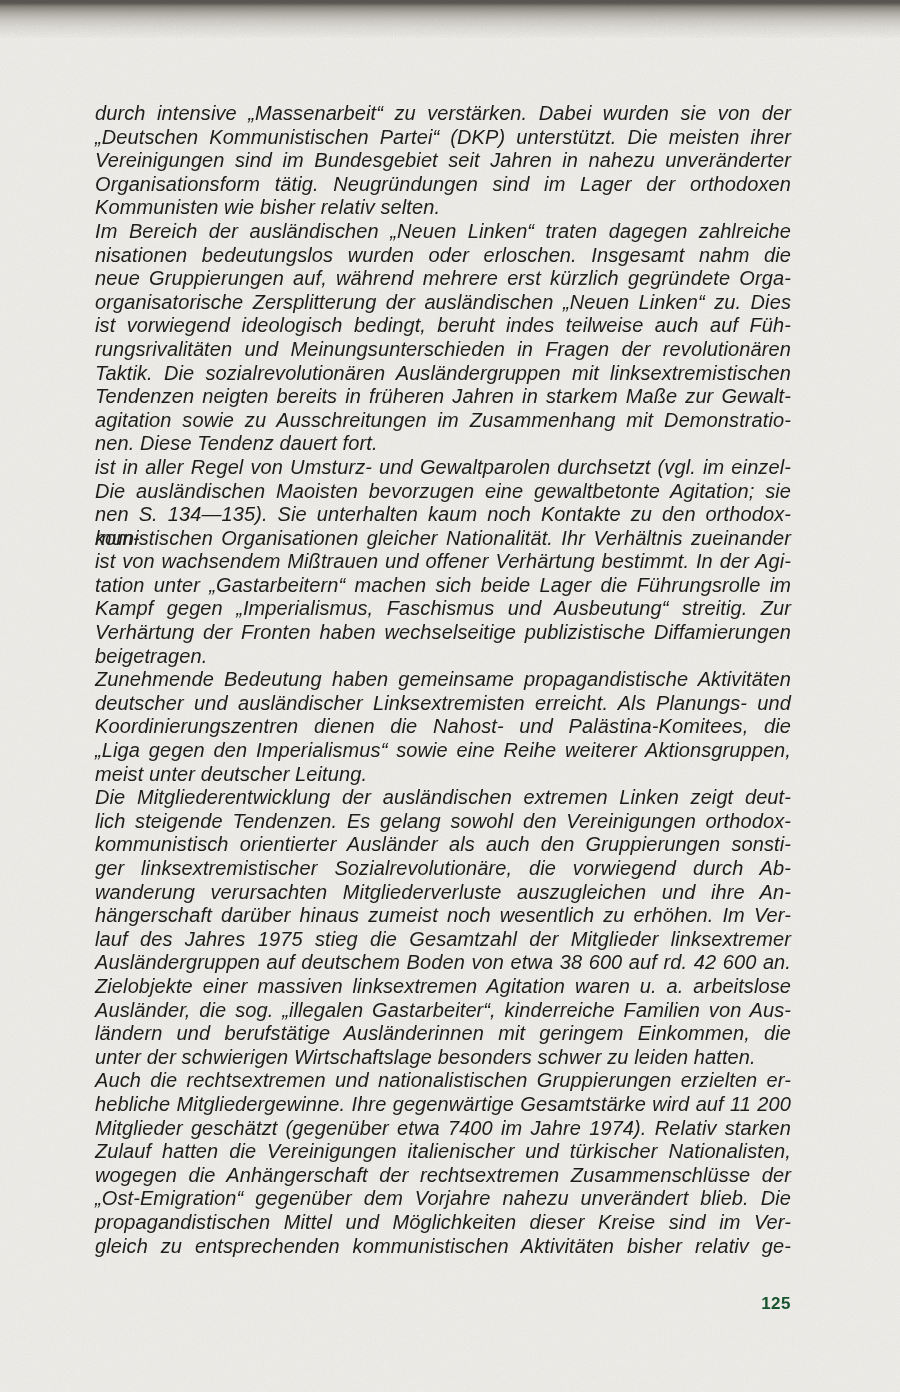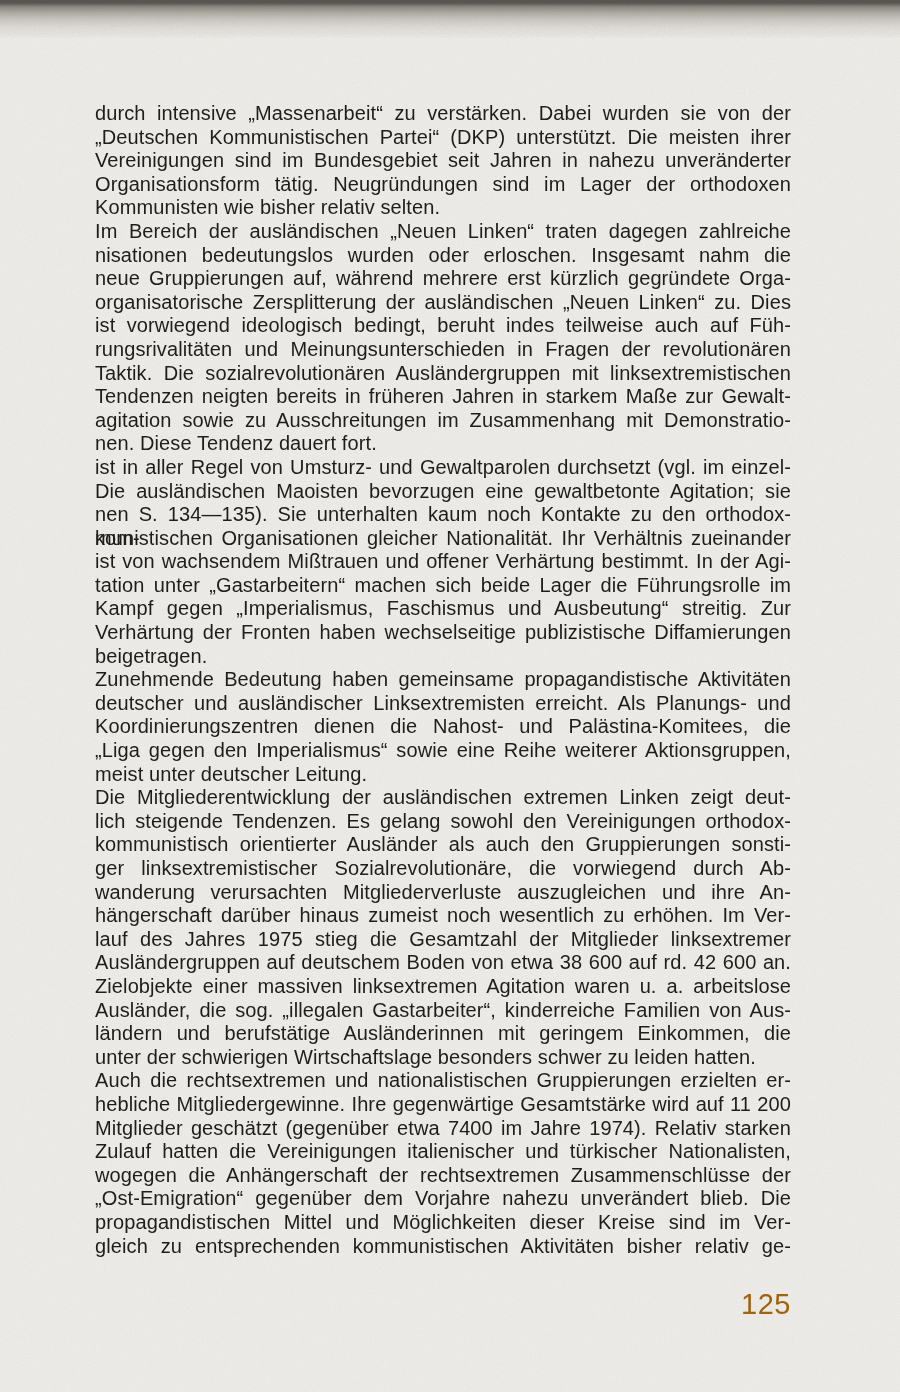--- a/index.html
+++ b/index.html
@@ -35,21 +35,21 @@
     height: 1392px;
     opacity: 0.28;
     pointer-events: none;
   }
   .text-block {
     position: absolute;
     left: 95px;
     top: 102px;
     width: 696px;
   }
-  .paragraph { margin: 0; padding: 0; }
+  .paragraph { margin: 0; padding: 0; font-style: italic; }
   .line {
     height: 23.6px;
     line-height: 23.6px;
     font-size: 20px;
     letter-spacing: 0.1px;
     text-align: justify;
     text-align-last: justify;
     -moz-text-align-last: justify;
     white-space: normal;
     overflow: visible;
@@ -57,24 +57,25 @@
   .line.last {
     text-align-last: left;
     -moz-text-align-last: left;
   }
   .page-number {
     position: absolute;
     left: 95px;
     top: 1291px;
     width: 696px;
     text-align: right;
-    font-size: 29px;
+    font-size: 17px;
     line-height: 26px;
     letter-spacing: 0.5px;
-    color: #a16207;
+    color: #14532d;
+    font-weight: bold;
   }
 </style>
 </head>
 <body>
 
 <div class="scan-top-band"></div>
 
 <div class="text-block">
     <div class="paragraph">
       <div class="line">durch intensive „Massenarbeit“ zu verstärken. Dabei wurden sie von der</div>

